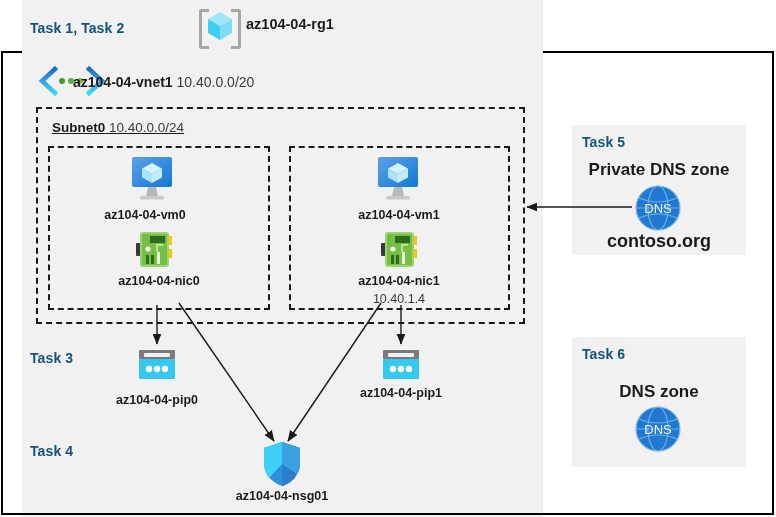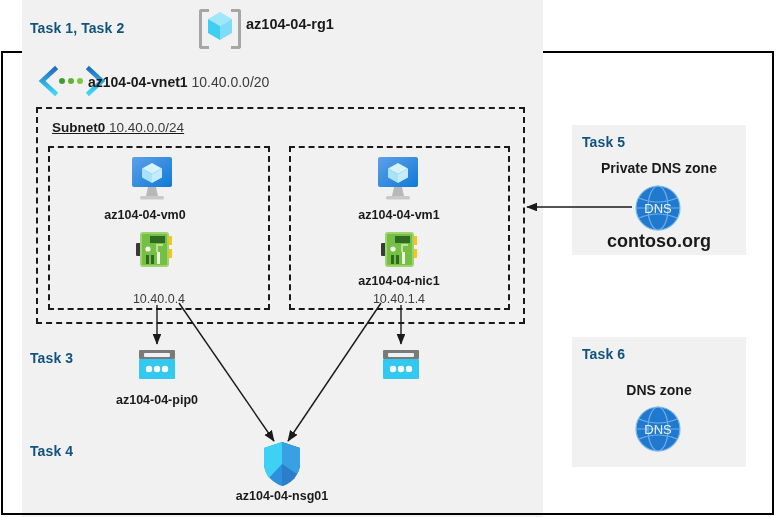--- a/index.html
+++ b/index.html
@@ -61,21 +61,21 @@
   .vnet-title span{font-weight:normal;color:#3b3b3b;}
   .node-label{
     position:absolute;font-size:12.5px;font-weight:bold;color:#1a1a1a;
     white-space:nowrap;text-align:center;
   }
   .node-sub{
     position:absolute;font-size:12.5px;font-weight:normal;color:#3b3b3b;
     white-space:nowrap;text-align:center;
   }
   .zone-title{
-    position:absolute;font-size:14px;font-weight:bold;color:#1a1a1a;
+    position:absolute;font-size:17px;font-weight:bold;color:#1a1a1a;
     white-space:nowrap;text-align:center;
   }
 
   
   .icon{position:absolute;}
 
   
   .rg-icon{width:42px;height:38px;}
   .rg-br{position:absolute;width:7px;height:34px;border:3px solid #a6a6a6;}
   .rg-br.l{left:0;top:2px;border-right:none;border-radius:3px 0 0 3px;}
@@ -130,21 +130,21 @@
       <path d="M3 1 L16 13 L3 25" stroke="url(#gv2)" stroke-width="4.5" fill="none" stroke-linecap="square"></path>
       <defs>
           <linearGradient id="gv2" x1="0" y1="0" x2="0" y2="1">
         <stop offset="0" stop-color="#1f6fc4"></stop>
             <stop offset="1" stop-color="#3fd6f5"></stop>
       </linearGradient>
         </defs>
     </svg>
   </div>
 
-  <div class="vnet-title" style="left:88px;top:74px;">
+  <div class="vnet-title" style="left:73px;top:74px;">
     <b>az104-04-vnet1</b>
     <span>10.40.0.0/20</span>
   </div>
 
   <div class="subnet-outer"></div>
 
   <div class="subnet-title" style="left:52px;top:120px;">
     <b>Subnet0</b>
     <span>10.40.0.0/24</span>
   </div>
@@ -176,21 +176,21 @@
       <rect x="5" y="2" width="27" height="33" rx="2" fill="#74bf44"></rect>
       <rect x="5" y="2" width="27" height="33" rx="2" fill="none" stroke="#9fd36f" stroke-width="2"></rect>
       <rect x="14" y="5" width="15" height="7" fill="#2f6b1f"></rect>
       <circle cx="12" cy="18" r="2.6" fill="#f2f7e8"></circle>
       <rect x="10" y="24" width="3" height="9" fill="#2f6b1f"></rect>
       <rect x="15" y="24" width="3" height="9" fill="#2f6b1f"></rect>
       <rect x="21" y="21" width="3" height="12" fill="#eef6e2"></rect>
       <path d="M21 21 L21 14 L27 14" stroke="#bfe197" stroke-width="2" fill="none"></path>
     </svg>
   </div>
-  <div class="node-sub" style="left:58px;top:292px;width:202px;">10.40.0.4</div>
+  <div class="node-label" style="left:58px;top:274px;width:202px;">az104-04-nic0</div>
 
   <div class="vm-box b1"></div>
 
   <div class="icon" style="left:372px;top:157px;">
     <svg width="52" height="44" viewBox="0 0 52 44">
       <rect x="6" y="0" width="40" height="30" rx="2" fill="url(#gvm1)"></rect>
       <polygon points="26,6 36,11.5 26,17 16,11.5" fill="#d6f2fd"></polygon>
       <polygon points="16,11.5 26,17 26,26 16,20.5" fill="#a8e2fb"></polygon>
       <polygon points="36,11.5 26,17 26,26 36,20.5" fill="#c4ecfc"></polygon>
       <path d="M22 30 L30 30 L32 39 L20 39 Z" fill="#b8b8b8"></path>
@@ -241,20 +241,21 @@
   <div class="icon" style="left:381px;top:348px;">
     <svg width="40" height="34" viewBox="0 0 40 34">
       <rect x="2" y="2" width="36" height="9" rx="1" fill="#7a7a7a"></rect>
       <rect x="7" y="5" width="26" height="4" rx="1" fill="#f0f0f0"></rect>
       <rect x="2" y="11" width="36" height="20" rx="1" fill="#32c8f0"></rect>
       <circle cx="12" cy="21" r="3.2" fill="#ffffff"></circle>
       <circle cx="20" cy="21" r="3.2" fill="#ffffff"></circle>
       <circle cx="28" cy="21" r="3.2" fill="#ffffff"></circle>
     </svg>
   </div>
+  <div class="node-label" style="left:301px;top:386px;width:200px;">az104-04-pip1</div>
 
   <div class="task-panel p-task4"></div>
   <div class="task-label" style="left:30px;top:443px;text-align:right;">Task 4</div>
 
   <div class="icon" style="left:262px;top:441px;">
     <svg width="40" height="46" viewBox="0 0 40 46">
       <path d="M20 1 L38 7 L38 22 C38 34 29 42 20 45 C11 42 2 34 2 22 L2 7 Z" fill="#2f8fdc"></path>
       <path d="M20 1 L38 7 L38 22 C38 34 29 42 20 45 Z" fill="#2b7fc9"></path>
       <path d="M20 1 L2 7 L2 22 C2 28 4 33 7 37 L20 23 Z" fill="#3fd0f5"></path>
       <path d="M20 23 L33 37 C29 41 24 44 20 45 Z" fill="#2b7fc9"></path>

